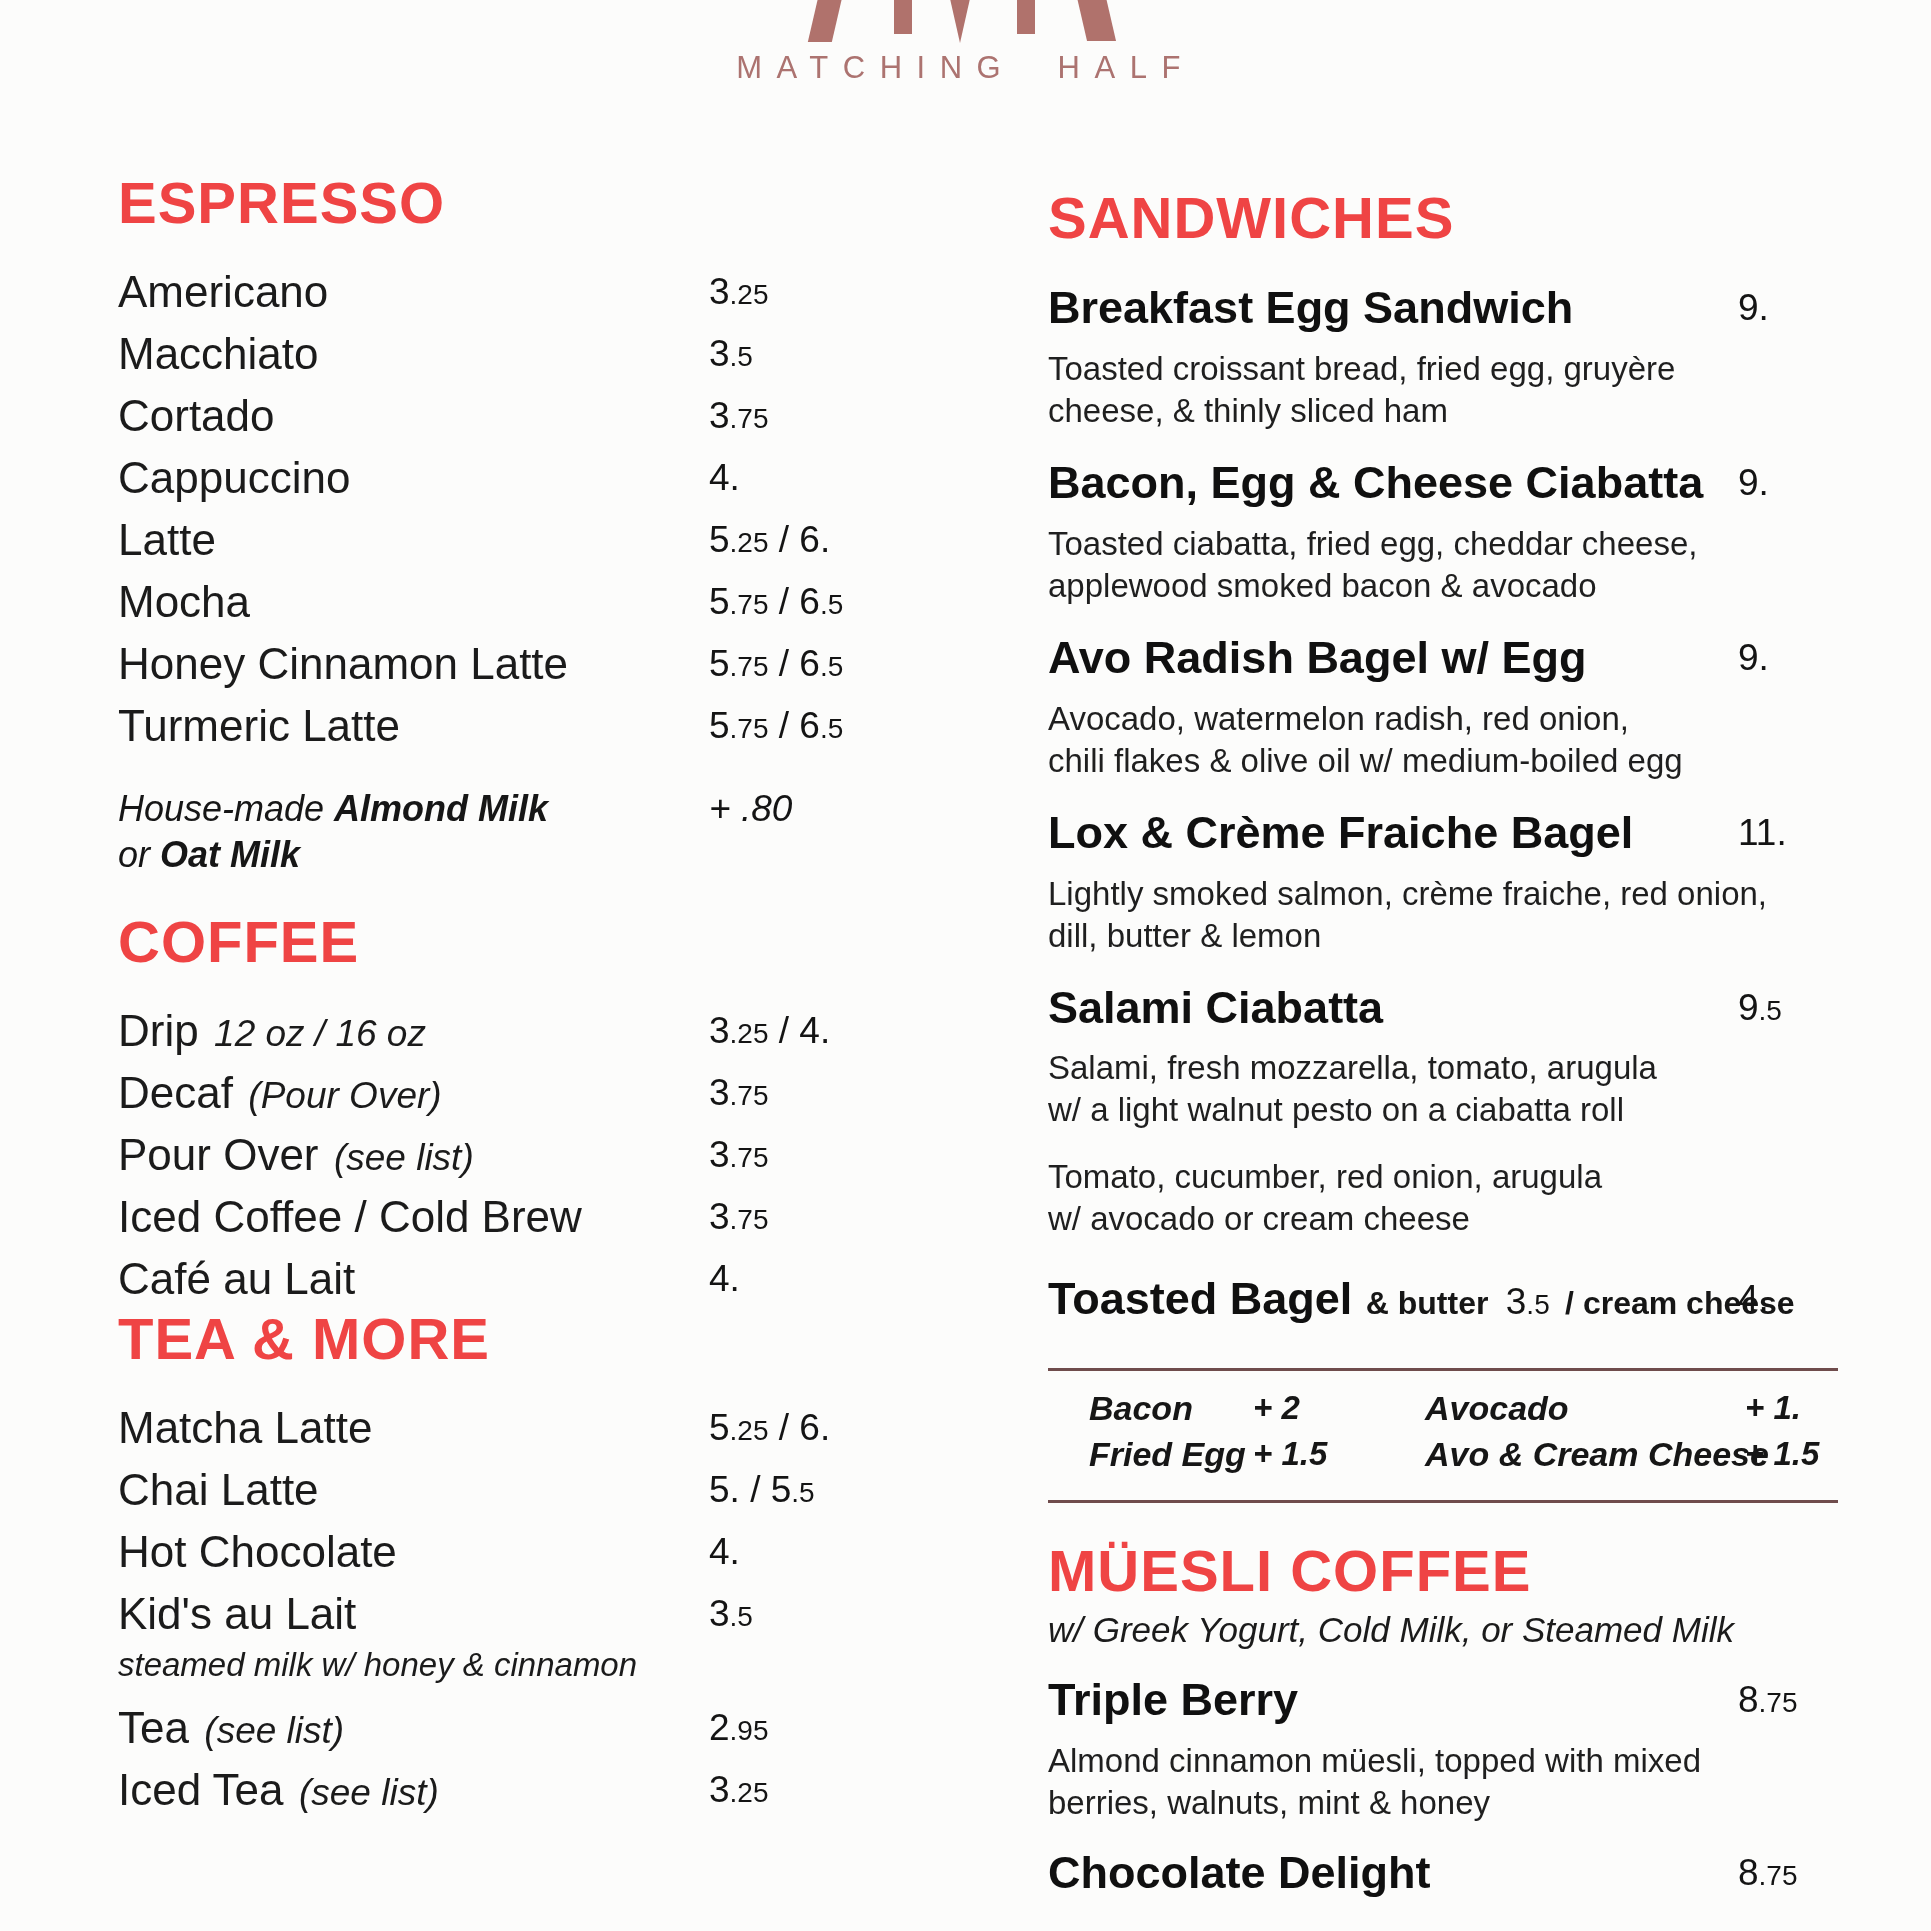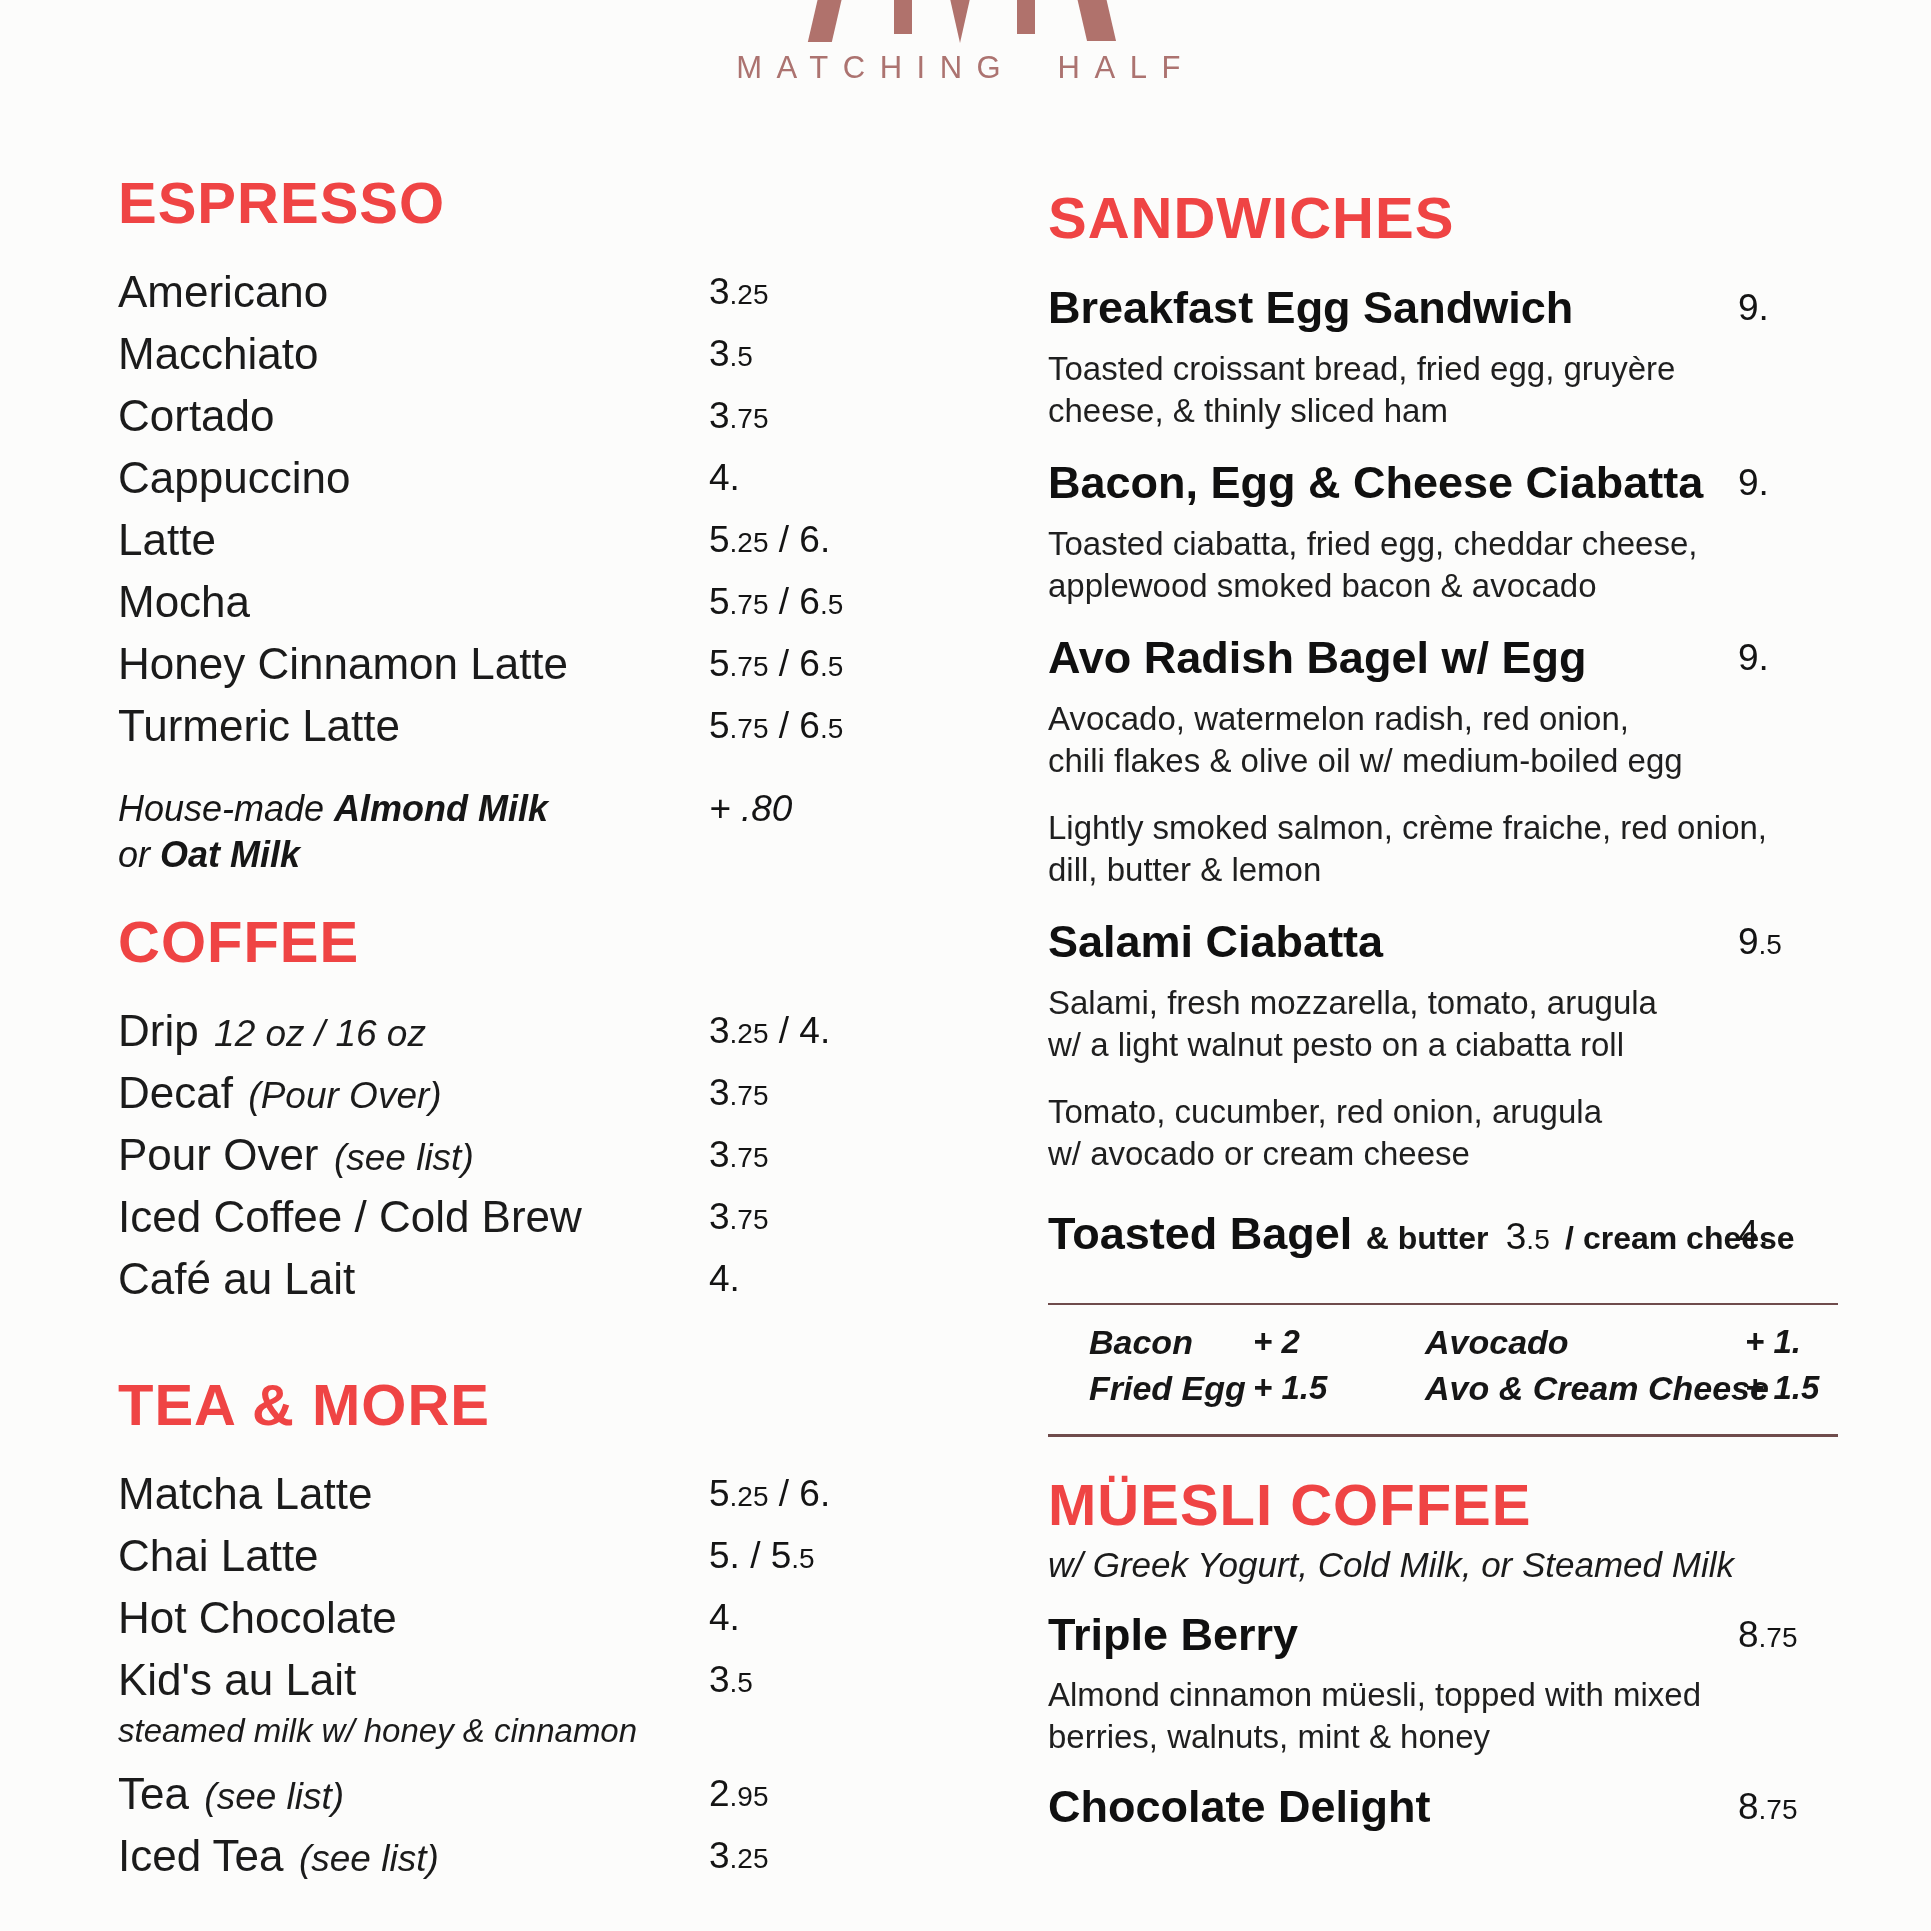--- a/index.html
+++ b/index.html
@@ -26,21 +26,21 @@
   
   .lrow{position:relative;height:62px;line-height:62px;white-space:nowrap;}
   .iname{font-size:44px;color:#1b1b1b;}
   .iann{font-size:37px;font-style:italic;margin-left:15.4px;color:#1b1b1b;}
   .price{position:absolute;left:591px;top:0;line-height:inherit;white-space:nowrap;color:#141414;}
   .pi{font-size:37px;}
   .pf{font-size:28px;}
   .milk-note{position:relative;margin-top:29px;font-style:italic;font-size:36px;line-height:46px;}
   .milk-note .price{line-height:46px;}
   .mt-coffee{margin-top:35px;}
-  .mt-tea{margin-top:66px;}
+  .mt-tea{}
   .tea-note{font-style:italic;font-size:33px;line-height:39px;margin-top:0;color:#1b1b1b;}
   .tea2{margin-top:13px;}
   
   .rtitle-row{position:relative;line-height:52px;white-space:nowrap;}
   .rtitle{font-size:45px;font-weight:bold;color:#101010;}
   .rprice{left:690px;}
   .rdesc{margin-top:3.9px;}
   .rdesc p{margin:0;font-size:33px;line-height:42px;color:#1f1f1f;}
   .ritem{margin-bottom:25px;}
   .sand-title{margin-bottom:35px;}
@@ -135,20 +135,21 @@
           </div>
         </div>
         <div class="ritem">
           <div class="rtitle-row"><span class="rtitle">Avo Radish Bagel w/ Egg</span><span class="price rprice"><span class="pi">9.</span></span></div>
           <div class="rdesc">
             <p>Avocado, watermelon radish, red onion,</p>
             <p>chili flakes &amp; olive oil w/ medium-boiled egg</p>
           </div>
         </div>
         <div class="ritem">
+          <div class="rtitle-row"><span class="rtitle">Lox &amp; Crème Fraiche Bagel</span><span class="price rprice"><span class="pi">11.</span></span></div>
           <div class="rdesc">
             <p>Lightly smoked salmon, crème fraiche, red onion,</p>
             <p>dill, butter &amp; lemon</p>
           </div>
         </div>
         <div class="ritem">
           <div class="rtitle-row"><span class="rtitle">Salami Ciabatta</span><span class="price rprice"><span class="pi">9</span><span class="pf">.5</span></span></div>
           <div class="rdesc">
             <p>Salami, fresh mozzarella, tomato, arugula</p>
             <p>w/ a light walnut pesto on a ciabatta roll</p>

